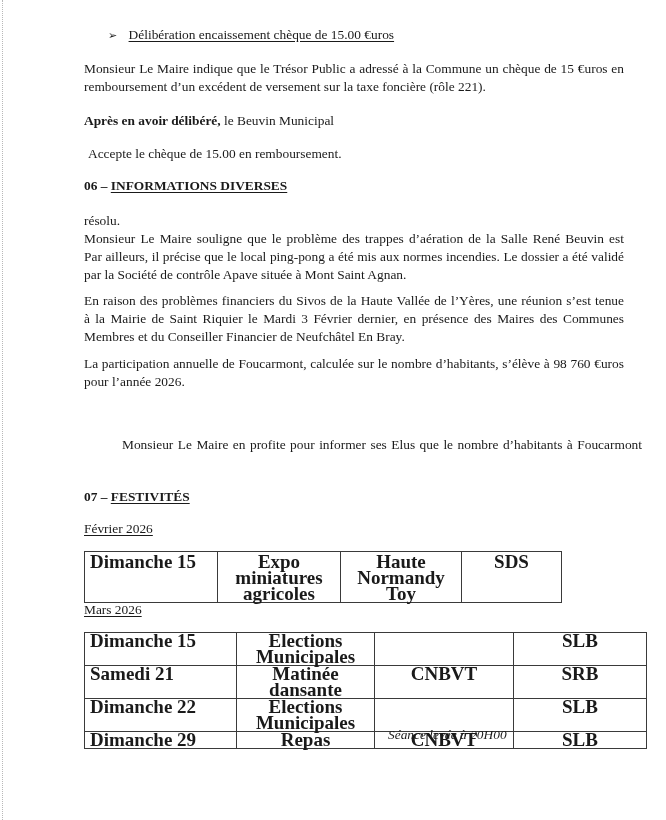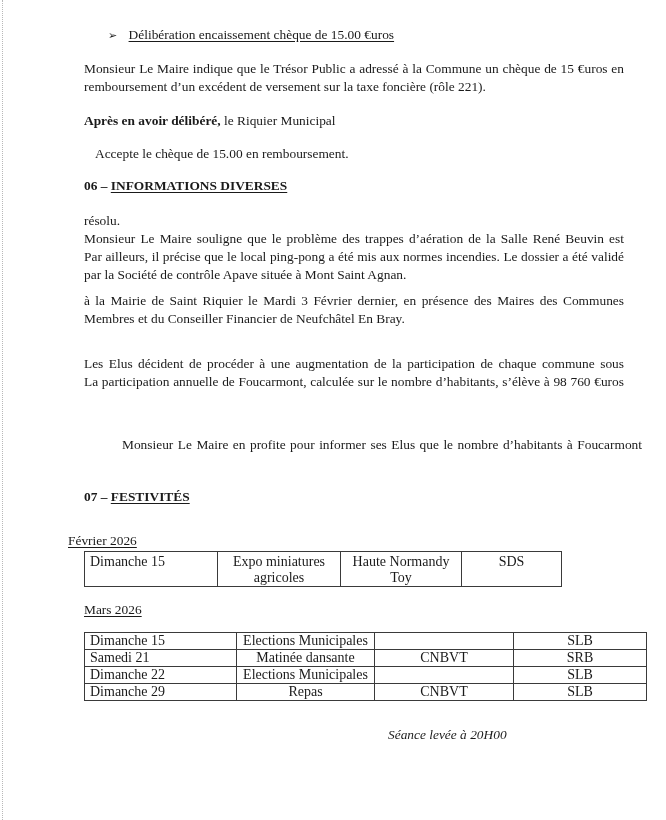--- a/index.html
+++ b/index.html
@@ -14,21 +14,21 @@
     }
     .abs { position: absolute; white-space: nowrap; }
     .para { position: absolute; left: 84px; width: 540px; line-height: 18px; text-align: justify; }
     .para .line { display: block; white-space: nowrap; }
     .justify-line { text-align: justify; text-align-last: justify; }
     .u { text-decoration: underline; text-underline-offset: 2px; }
     .b { font-weight: bold; }
     .bullet-arrow { font-size: 11px; }
 
     table.events {
-      position: absolute; border-collapse: collapse; font-size: 14px;
+      position: absolute; border-collapse: collapse; font-size: 19px; font-weight: bold;
     }
     table.events td {
       border: 1px solid #3a3a3a; padding: 0 5px; vertical-align: top;
       line-height: 16px; color: #1a1a1a;
     }
     table.events td.c { text-align: center; }
     #table-fev td { height: 31px; padding-top: 2px; }
     #table-mars td { height: 15px; }
   </style>
 </head>
@@ -40,55 +40,56 @@
   <span class="bullet-arrow">➢</span>
   <span class="u" style="margin-left:8px;">Délibération encaissement chèque de 15.00 €uros</span>
 </div>
 
 <div class="para" style="top:60px;">
   <span class="line justify-line">Monsieur Le Maire indique que le Trésor Public a adressé à la Commune un chèque de 15 €uros en</span>
   <span class="line">remboursement d’un excédent de versement sur la taxe foncière (rôle 221).</span>
 </div>
 
 <div class="abs" style="left:84px; top:113px;">
-  <span class="b">Après en avoir délibéré,</span><span> le Riquier Municipal</span>
+  <span class="b">Après en avoir délibéré,</span><span> le Beuvin Municipal</span>
 </div>
 
-<div class="abs" style="left:95px; top:146px;">Accepte le chèque de 15.00 en remboursement.</div>
+<div class="abs" style="left:88px; top:146px;">Accepte le chèque de 15.00 en remboursement.</div>
 
 <div class="abs b" style="left:84px; top:178px;">
   <span>06 – </span><span class="u">INFORMATIONS DIVERSES</span>
 </div>
 
 <div class="para" style="top:212px;">
   <span class="line">résolu.</span>
   <span class="line justify-line">Monsieur Le Maire souligne que le problème des trappes d’aération de la Salle René Beuvin est</span>
   <span class="line justify-line">Par ailleurs, il précise que le local ping-pong a été mis aux normes incendies. Le dossier a été validé</span>
   <span class="line">par la Société de contrôle Apave située à Mont Saint Agnan.</span>
 </div>
 
 <div class="para" style="top:292px;">
+  <span class="line justify-line">En raison des problèmes financiers du Sivos de la Haute Vallée de l’Yères, une réunion s’est tenue</span>
   <span class="line justify-line">à la Mairie de Saint Riquier le Mardi 3 Février dernier, en présence des Maires des Communes</span>
   <span class="line">Membres et du Conseiller Financier de Neufchâtel En Bray.</span>
 </div>
 
 <div class="para" style="top:355px;">
-  <span class="line justify-line">Les Elus décident de procéder à une augmentation de la participation de chaque commune sous</span>
   <span class="line justify-line">La participation annuelle de Foucarmont, calculée sur le nombre d’habitants, s’élève à 98 760 €uros</span>
+  <span class="line">pour l’année 2026.</span>
 </div>
 
 <div class="para" style="top:436px;">
   <span class="line justify-line" style="width:520px;margin-left:38px;">Monsieur Le Maire en profite pour informer ses Elus que le nombre d’habitants à Foucarmont</span>
 </div>
 
 <div class="abs b" style="left:84px; top:489px;">
   <span>07 – </span><span class="u">FESTIVITÉS</span>
 </div>
 
-<div class="abs u" style="left:68px; top:521px;margin-top:12px;">Février 2026</div>
+<div class="abs u" style="left:84px; top:521px;">Février 2026</div>
 
 <table class="events" id="table-fev" style="left:84px; top:551px; width:478px;">
   <tbody>
       <tr>
     <td style="width:122px;">Dimanche 15</td>
     <td class="c" style="width:112px; white-space:normal;">Expo miniatures agricoles</td>
     <td class="c" style="width:110px;">Haute Normandy Toy</td>
     <td class="c">SDS</td>
   </tr>
 </tbody>

